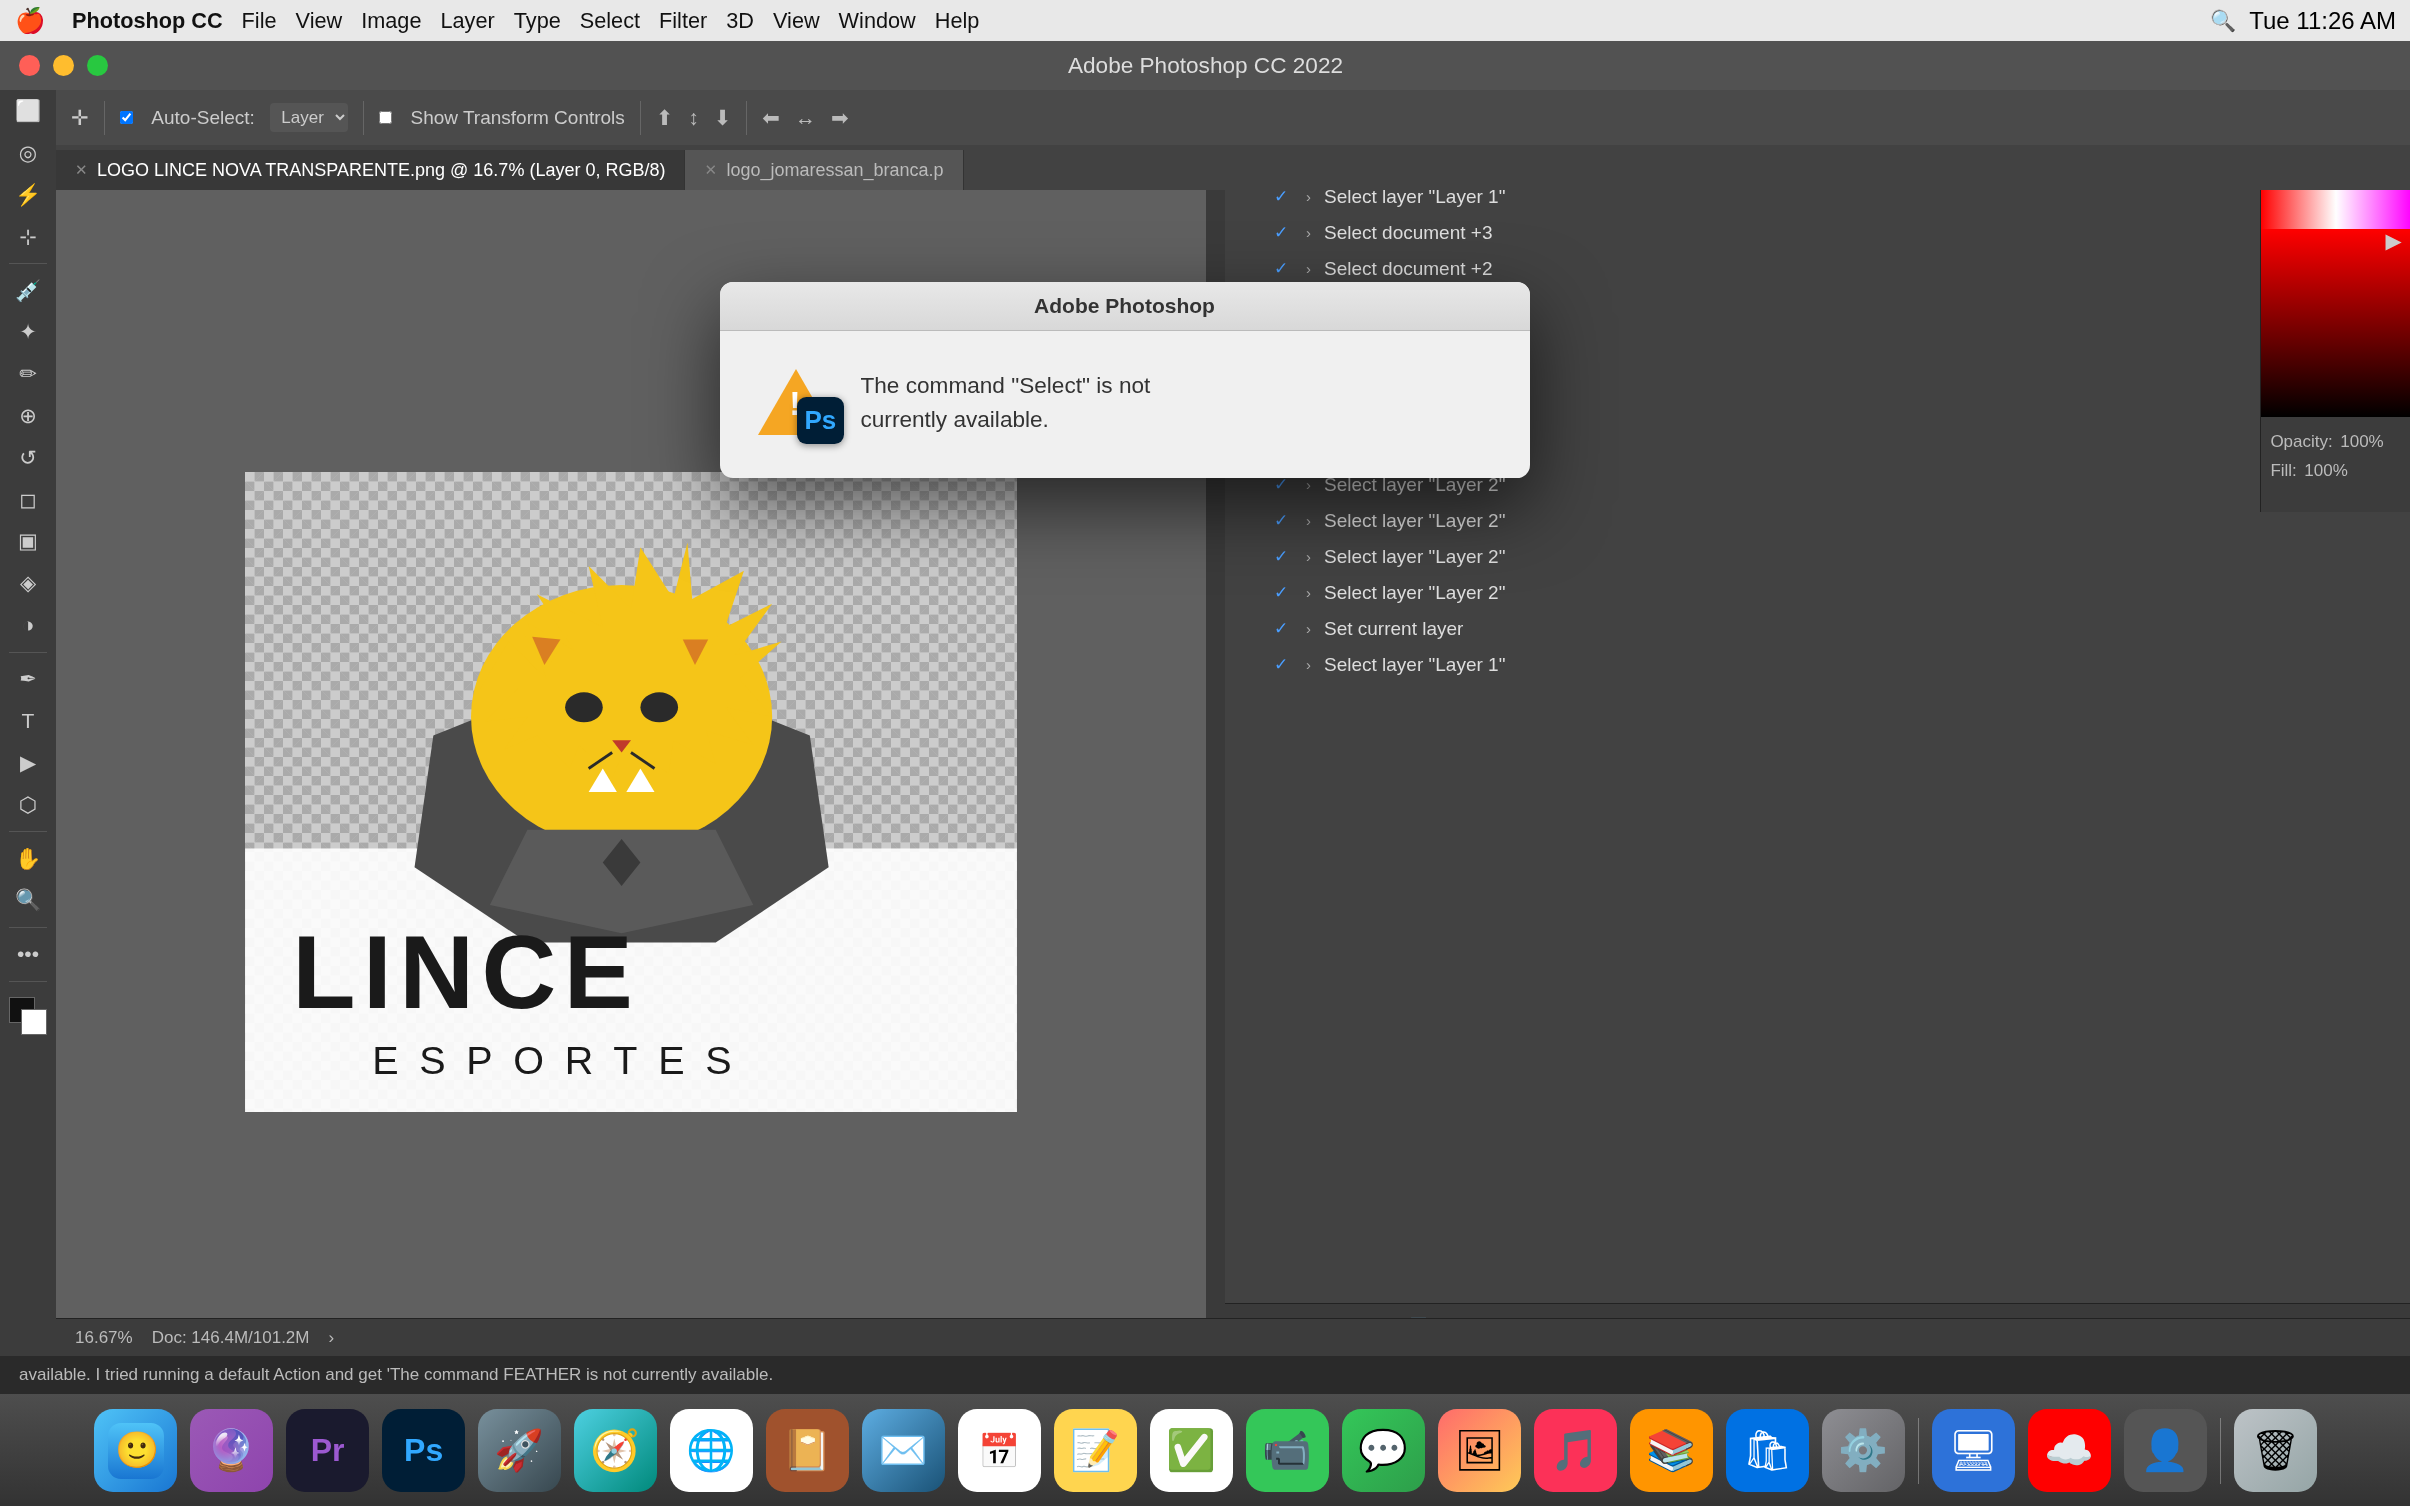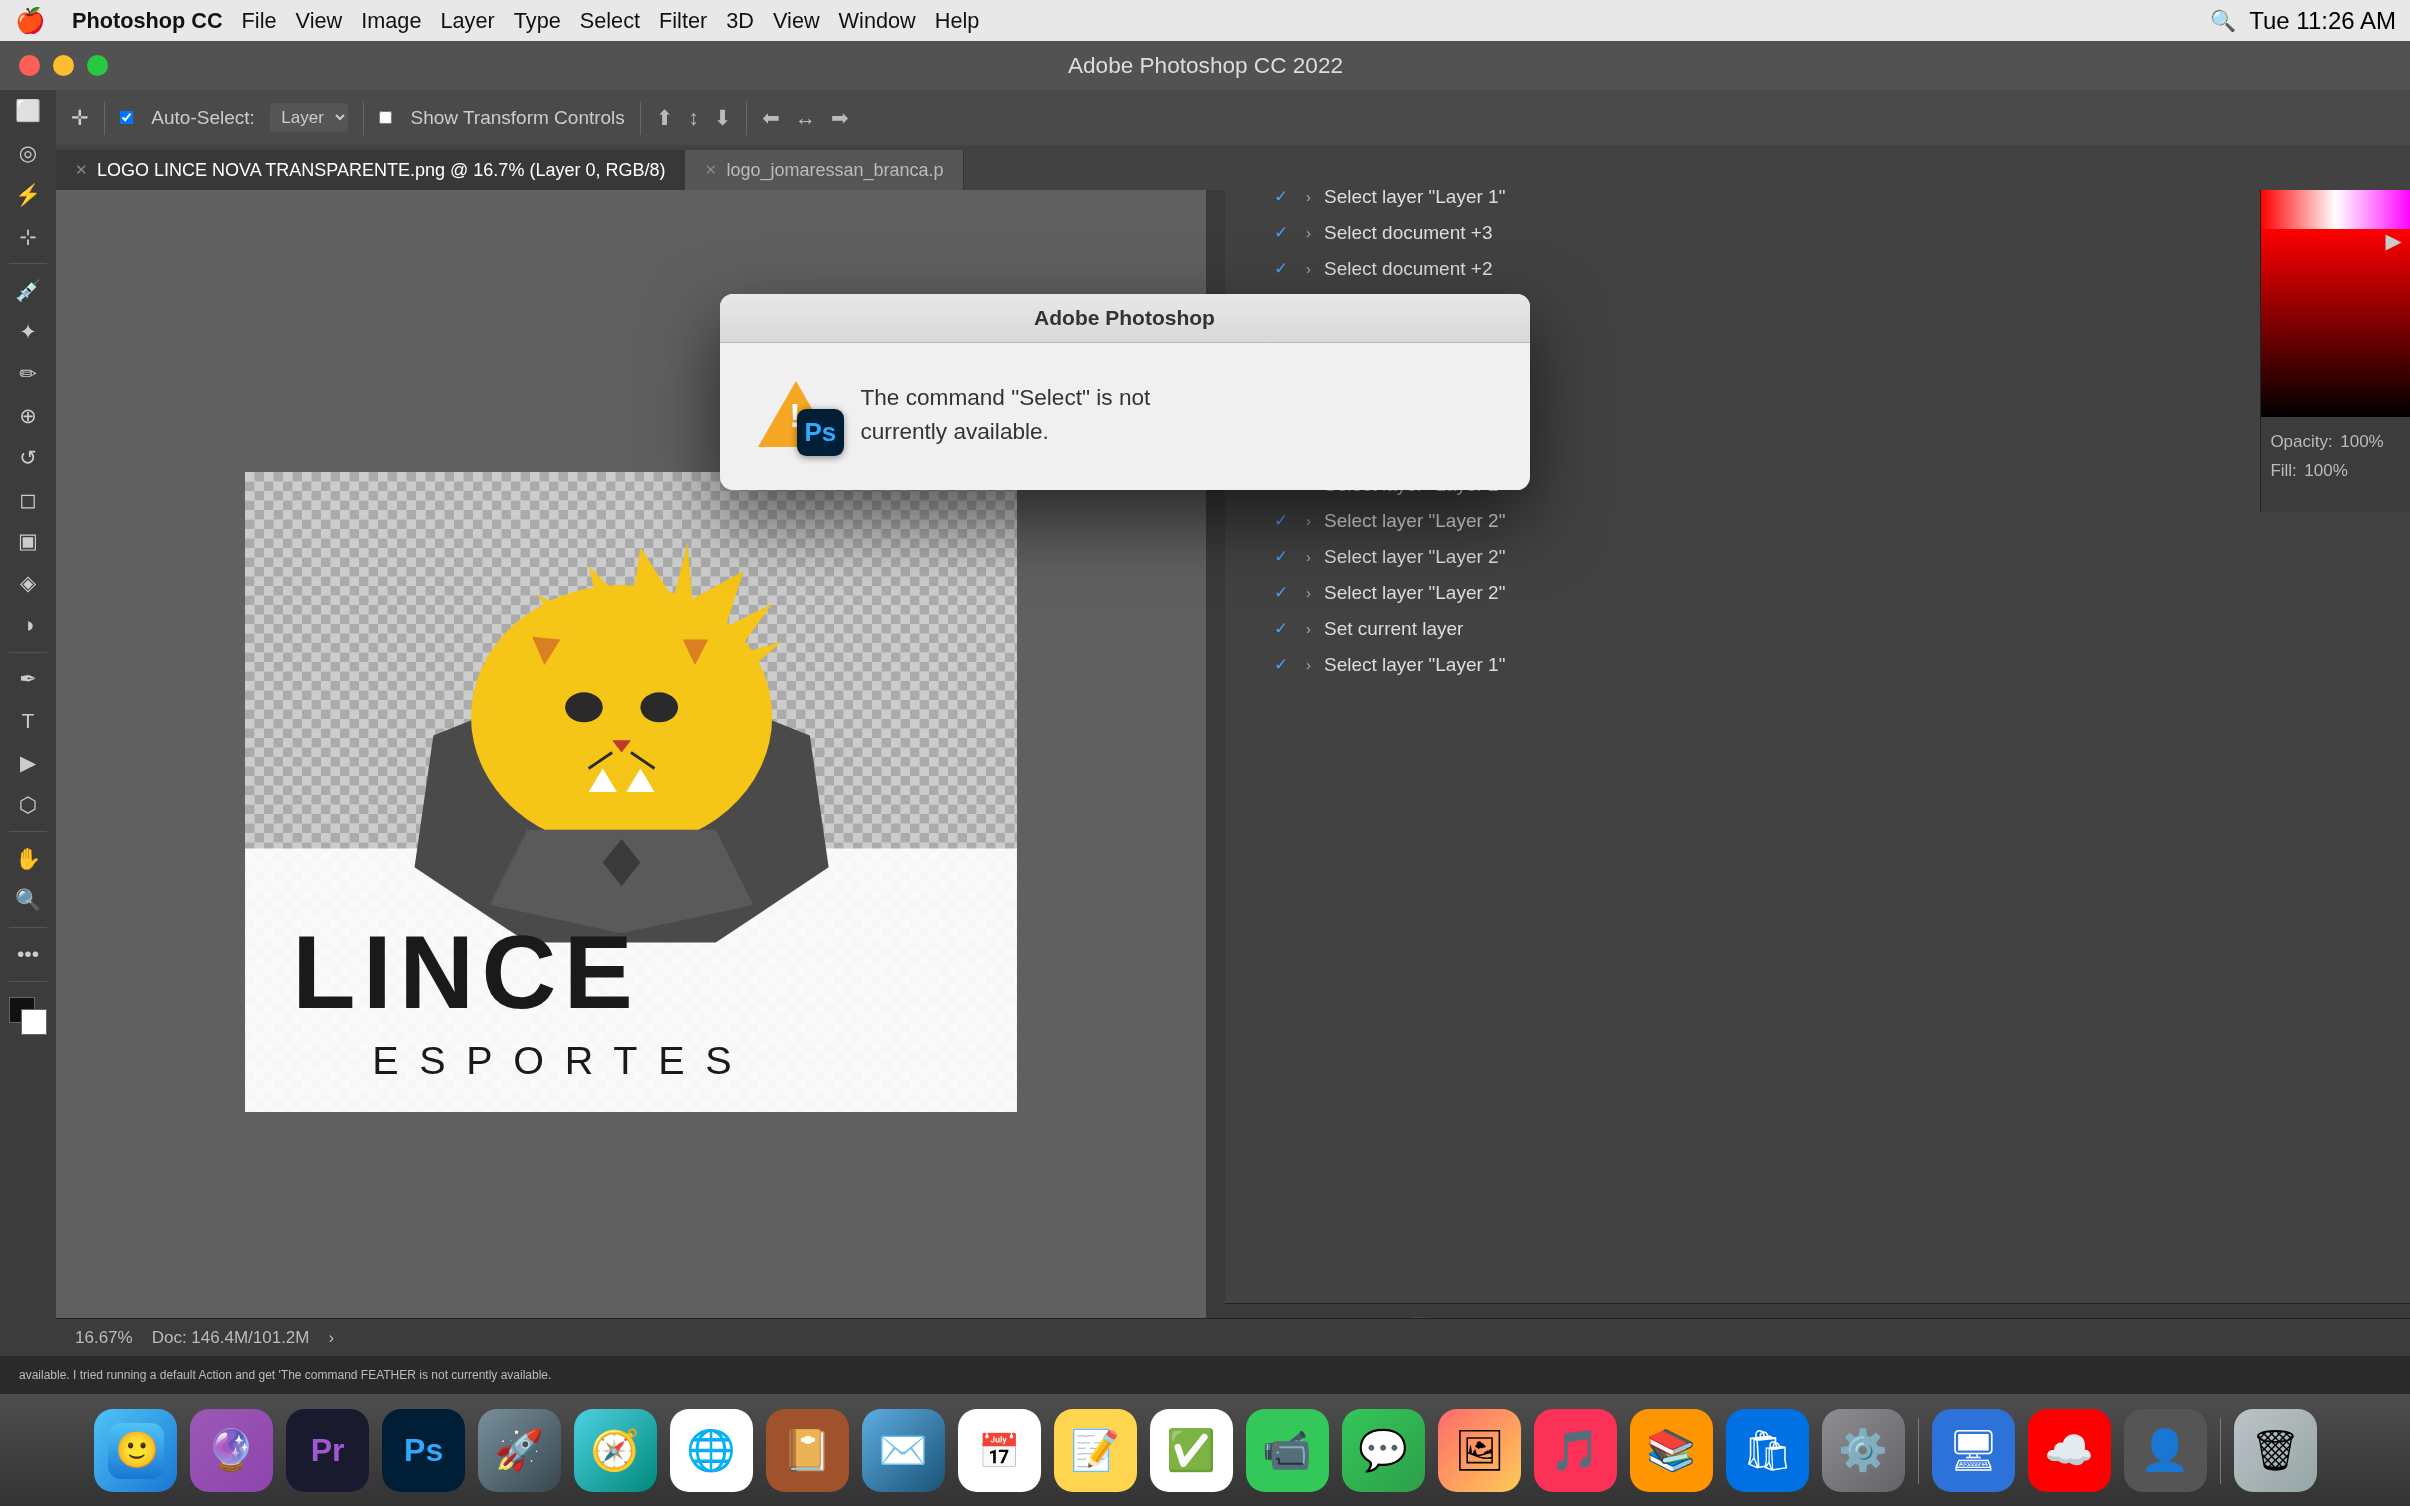--- a/index.html
+++ b/index.html
@@ -336,21 +336,20 @@
     .dialog {
       position: absolute;
       top: 282px;
       left: 50%;
       transform: translateX(-60%);
       width: 810px;
       background: #f0f0f0;
       border-radius: 13px;
       box-shadow: 0 28px 75px rgba(0,0,0,0.6);
       overflow: hidden;
-      margin-top: 12px;
     }
     .dialog-titlebar {
       height: 49px;
       background: linear-gradient(to bottom, #e8e8e8, #d8d8d8);
       display: flex;
       align-items: center;
       justify-content: center;
       font-size: 21px;
       font-weight: 600;
       color: #333;
@@ -721,21 +720,21 @@
     </div>
   </div>
 </div>
 
 <div class="statusbar" style="position:absolute;bottom:151px;left:56px;right:0;height:38px;background:#3c3c3c;border-top:0.9px solid #222;display:flex;align-items:center;padding:0 19px;gap:19px;font-size:17px;color:#bbb;z-index:96;">
   <span>16.67%</span>
   <span>Doc: 146.4M/101.2M</span>
   <span>›</span>
 </div>
 
-<div style="position:absolute;bottom:113px;left:0;right:0;height:38px;background:#2a2a2a;display:flex;align-items:center;padding:0 19px;font-size:12px;color:#bbb;z-index:97;">
+<div style="position:absolute;bottom:113px;left:0;right:0;height:38px;background:#2a2a2a;display:flex;align-items:center;padding:0 19px;font-size:17px;color:#bbb;z-index:97;">
   <span>available. I tried running a default Action and get 'The command FEATHER is not currently available.</span>
 </div>
 
 <div class="dock">
   <div class="dock-item dock-item-finder">
     <svg width="56" height="56" viewBox="0 0 60 60" style="font-size:48px">
         <rect width="60" height="60" rx="14" fill="url(#finderGrad)"></rect>
         <defs>
           <linearGradient id="finderGrad" x1="0" y1="0" x2="0" y2="1">
             <stop offset="0%" stop-color="#4fc3f7"></stop>

